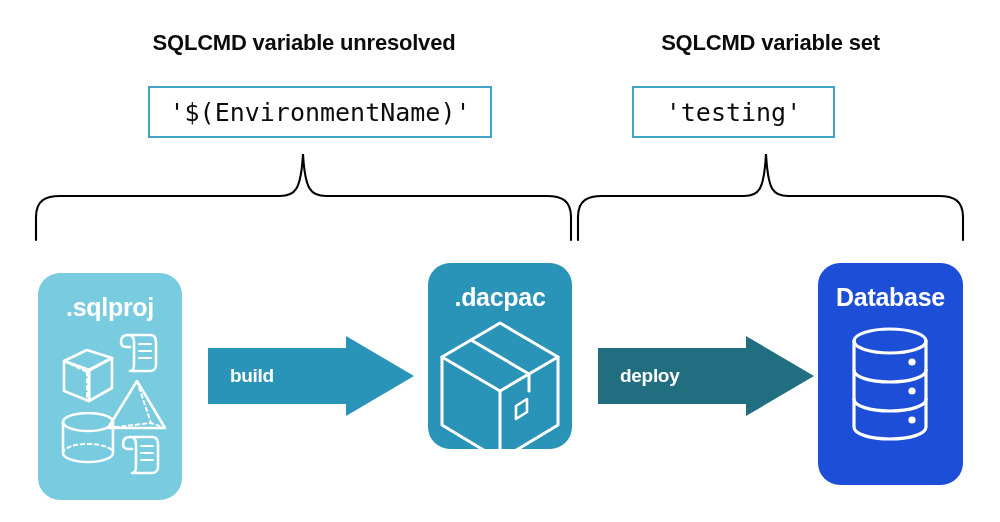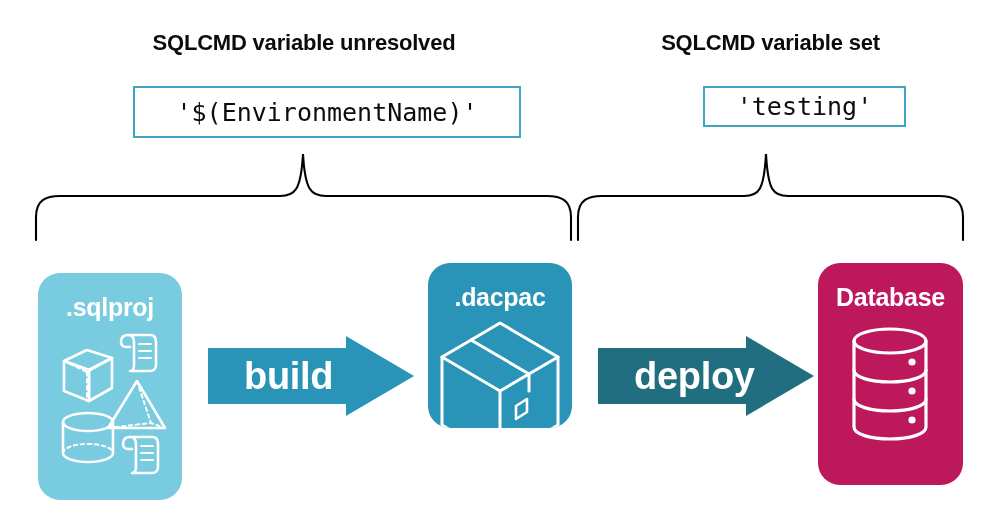--- a/index.html
+++ b/index.html
@@ -46,26 +46,26 @@
     display: flex;
     align-items: center;
     justify-content: center;
     font-family: "DejaVu Sans Mono", "Liberation Mono", monospace;
     font-size: 25px;
     color: #0c0c0c;
     letter-spacing: 0px;
     white-space: nowrap;
   }
   #code-box-left {
-    left: 133px; top: 86px;
-    width: 388px; height: 52px;
+    left: 148px; top: 86px;
+    width: 344px; height: 52px;
   }
   #code-box-right {
-    left: 703px; top: 86px;
-    width: 203px; height: 41px;
+    left: 632px; top: 86px;
+    width: 203px; height: 52px;
   }
 
   
   #braces {
     position: absolute;
     left: 0; top: 0;
     width: 1000px; height: 522px;
     pointer-events: none;
   }
 
@@ -95,47 +95,47 @@
     width: 100%;
   }
 
   #card-sqlproj {
     left: 38px; top: 273px;
     width: 144px; height: 227px;
     background: #79cbe0;
   }
   #card-dacpac {
     left: 428px; top: 263px;
-    width: 144px; height: 165px;
+    width: 144px; height: 186px;
     background: #2a93b8;
   }
   #card-database {
     left: 818px; top: 263px;
     width: 145px; height: 222px;
-    background: #be185d;
+    background: #1d4ed8;
   }
 
   
   .arrow {
     position: absolute;
   }
   .arrow-label {
     position: absolute;
     font-family: "Liberation Sans", sans-serif;
     font-weight: bold;
-    font-size: 38px;
+    font-size: 19px;
     color: #ffffff;
     letter-spacing: -0.3px;
     white-space: nowrap;
     top: 0; left: 0;
     width: 100%;
     height: 100%;
     display: flex;
     align-items: center;
-    padding-left: 36px;
+    padding-left: 22px;
     box-sizing: border-box;
   }
   #arrow-build   { left: 208px; top: 336px; width: 206px; height: 80px; }
   #arrow-deploy  { left: 598px; top: 336px; width: 216px; height: 80px; text-align: center; }
 </style>
 </head>
 <body>
 
 <div id="canvas">
 

